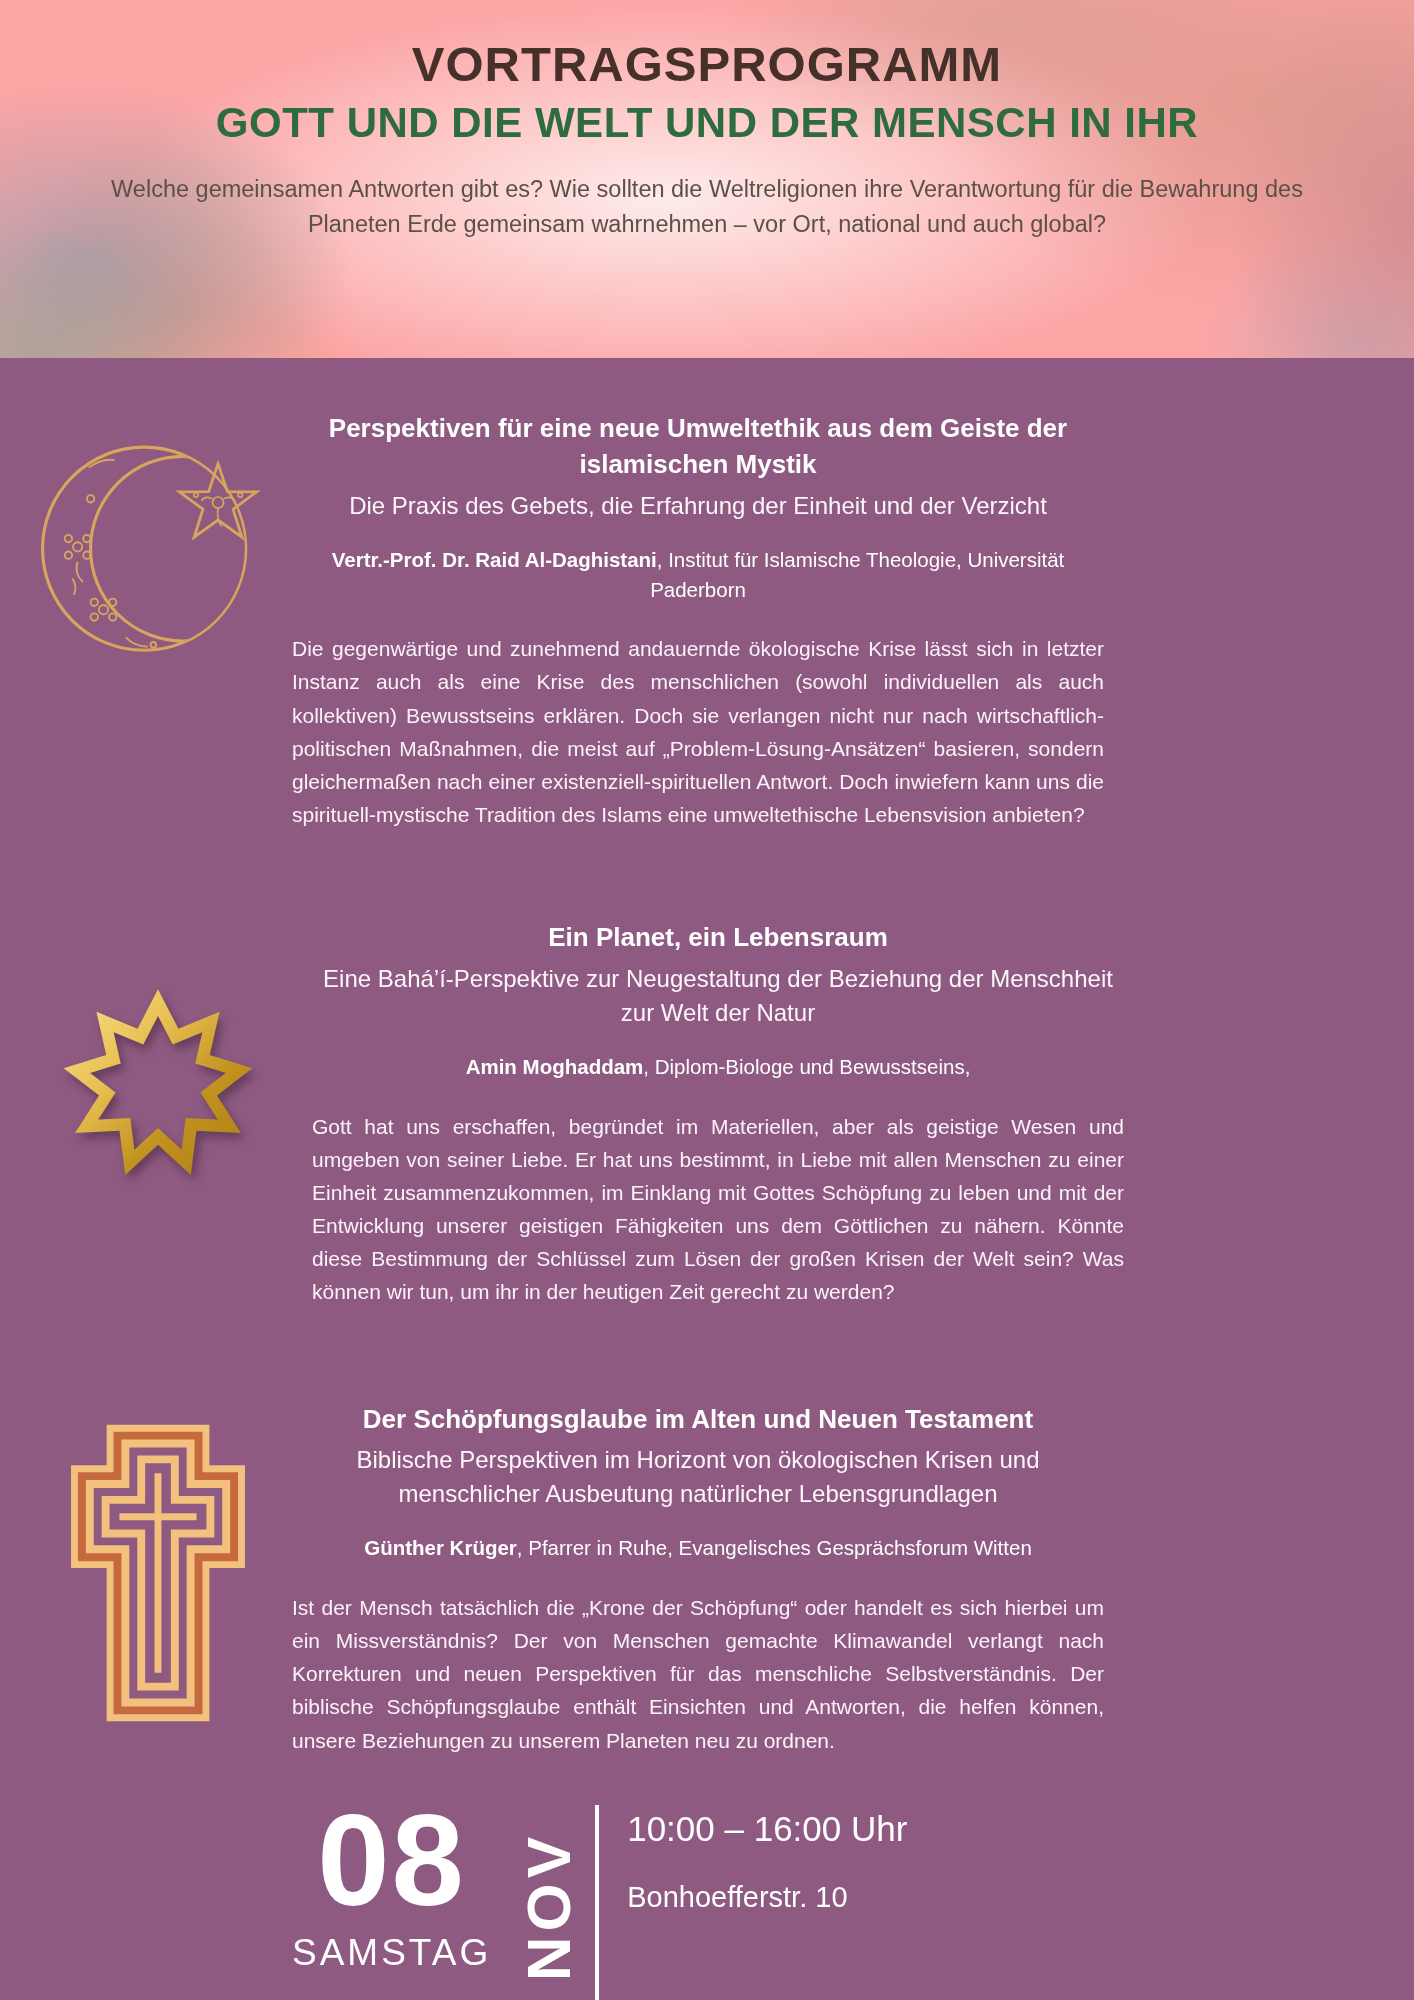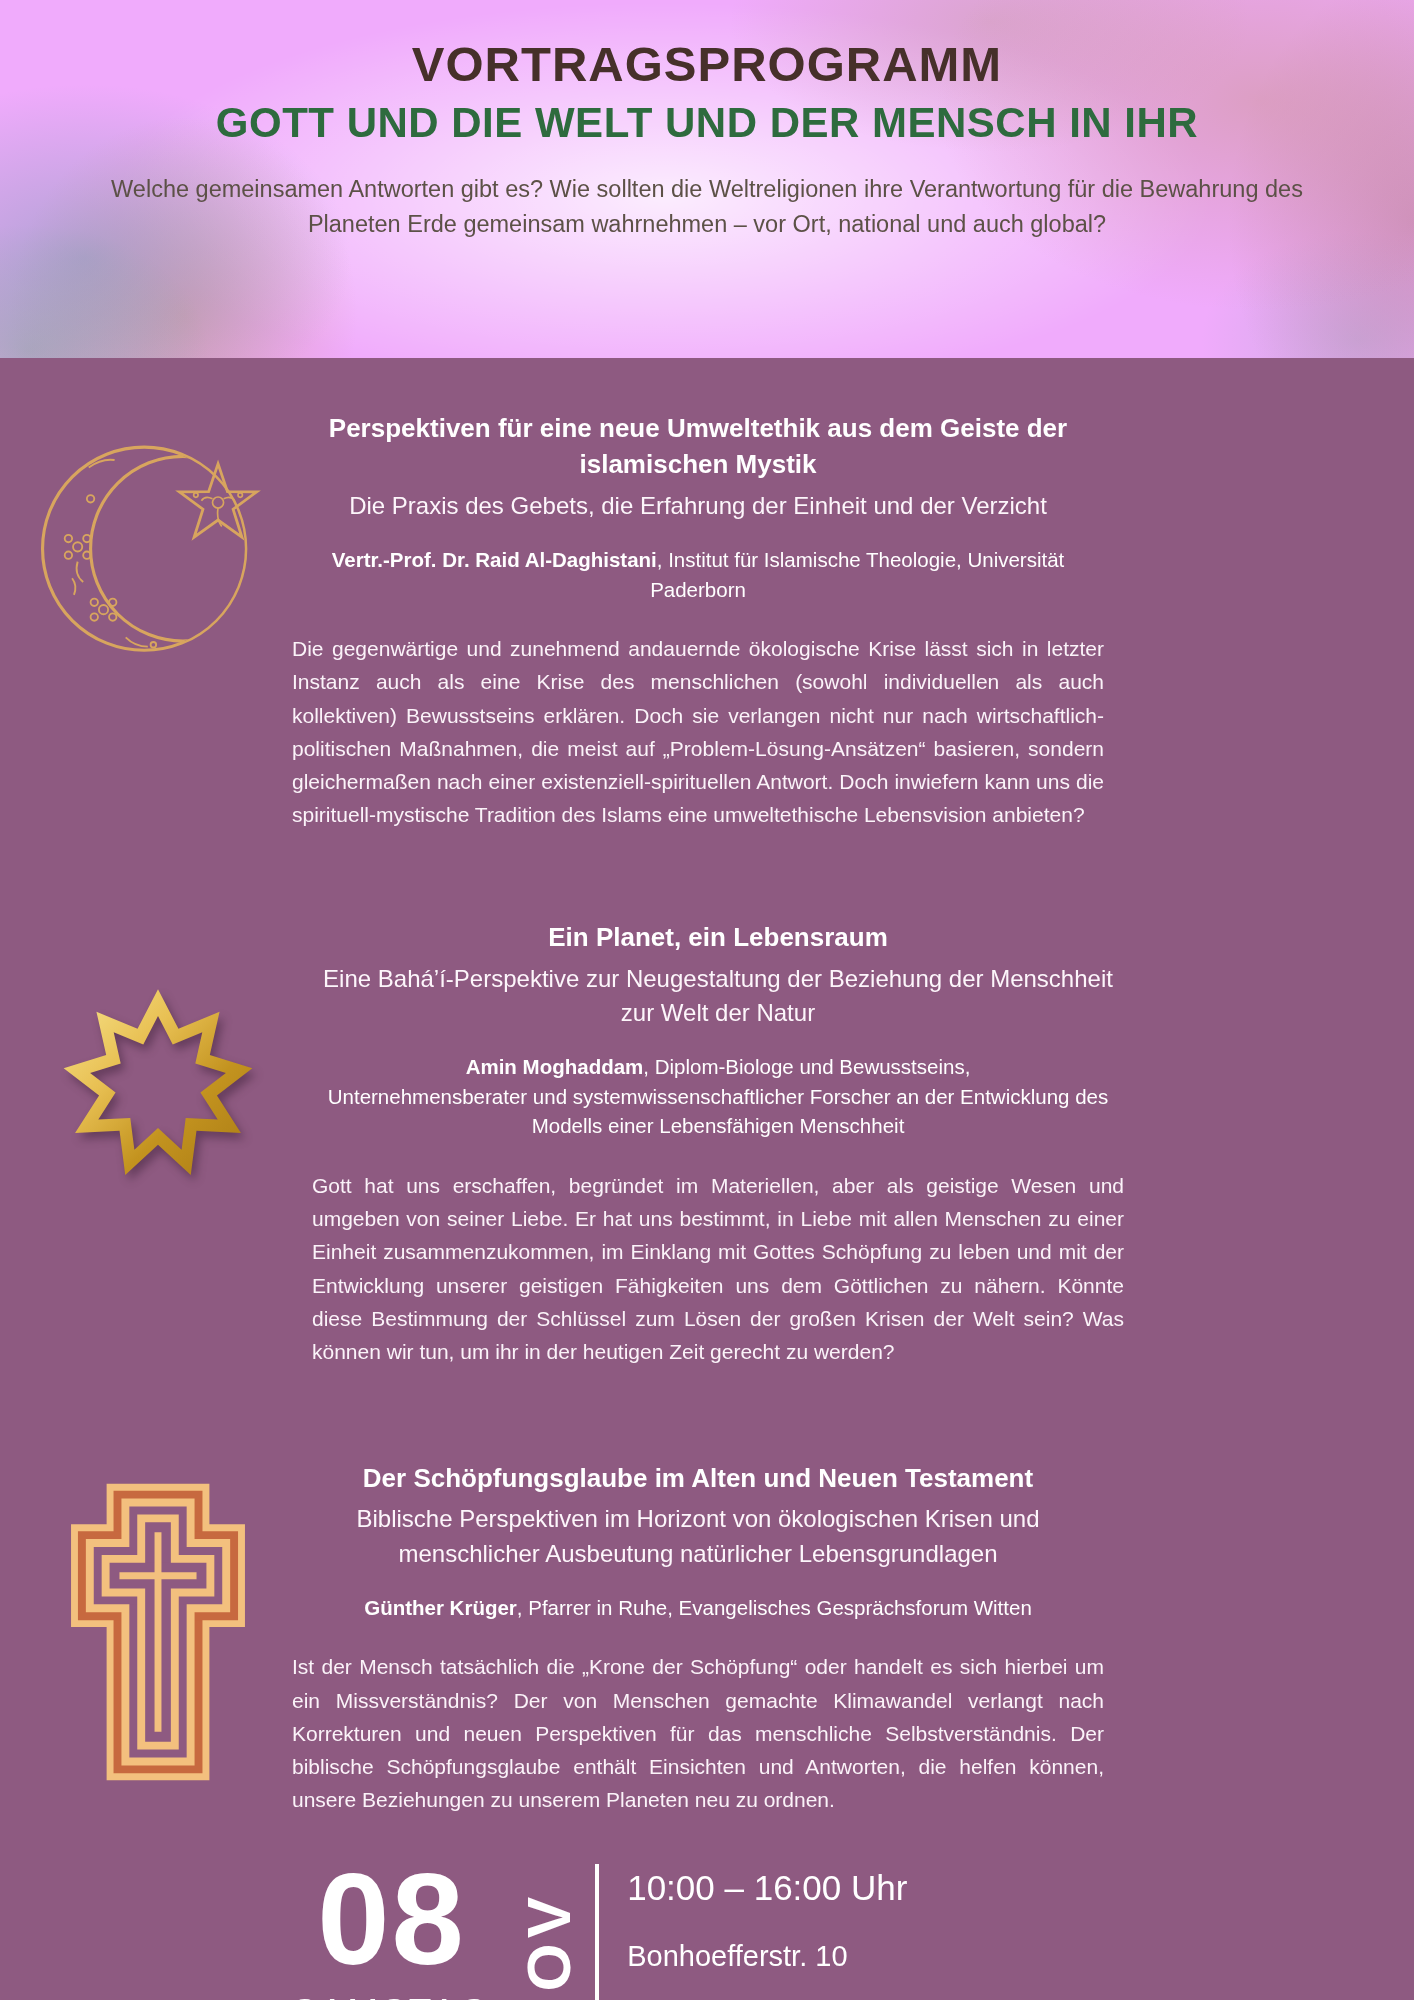--- a/index.html
+++ b/index.html
@@ -4,21 +4,21 @@
 <style>
   html,body{margin:0;padding:0;background:#5a3a52;}
   .page{
     width:1414px;height:2000px;position:relative;overflow:hidden;
     font-family:"Liberation Sans",sans-serif;
     background:#8e5a81;
     display:flex;flex-direction:column;
   }
 
   
-  .hero{flex:0 0 auto;height:358px;background:#f0abfc;position:relative;text-align:center;}
+  .hero{flex:0 0 auto;height:358px;background:#fca5a5;position:relative;text-align:center;}
   .hero-art{position:absolute;inset:0;
     background:
       radial-gradient(ellipse 430px 280px at 6% 72%, rgba(116,152,175,.50), transparent 62%),
       radial-gradient(ellipse 300px 210px at 2% 98%, rgba(112,168,122,.42), transparent 60%),
       radial-gradient(ellipse 280px 320px at 13% 88%, rgba(201,148,116,.48), transparent 62%),
       radial-gradient(ellipse 520px 340px at 89% 28%, rgba(193,141,118,.42), transparent 62%),
       radial-gradient(ellipse 300px 400px at 100% 62%, rgba(173,118,128,.46), transparent 62%),
       radial-gradient(ellipse 420px 210px at 70% 6%, rgba(182,152,128,.36), transparent 62%),
       radial-gradient(ellipse 260px 180px at 96% 95%, rgba(150,170,190,.35), transparent 60%),
       radial-gradient(ellipse 760px 270px at 47% 55%, rgba(255,255,255,.78), transparent 72%);
@@ -148,21 +148,21 @@
             L170,178.6 L163.3,230.3 L125,195 L86.7,230.3 L80,178.6 L28,181 L56.1,137.2
             L14.7,105.5 L64.4,90 L53,39.2 L101.1,59.2 Z
             M125,44.4 L142.2,77.6 L176.8,63.2 L168.6,99.8 L204.4,111 L174.6,133.8 L194.8,165.3
             L157.4,163.6 L152.6,200.8 L125,175.4 L97.4,200.8 L92.6,163.6 L55.2,165.3 L75.4,133.8
             L45.6,111 L81.4,99.8 L73.2,63.2 L107.8,77.6 Z"></path>
         </svg>
       </div>
       <div class="text-col">
         <h3 class="talk-title">Ein Planet, ein Lebensraum</h3>
         <p class="talk-sub">Eine Bahá’í-Perspektive zur Neugestaltung der Beziehung der Menschheit zur Welt der Natur</p>
-        <p class="talk-speaker"><span class="spk-name">Amin Moghaddam</span><span>, Diplom-Biologe und Bewusstseins,</span><span style="display:block">Unternehmensberater und systemwissenschaftlicher Forscher an der Entwicklung des Modells einer Lebensfähigen Menschheit</span></p>
+        <p class="talk-speaker"><span class="spk-name">Amin Moghaddam</span><span>, Diplom-Biologe und Bewusstseins,</span></p>
         <p class="talk-abstract">Gott hat uns erschaffen, begründet im Materiellen, aber als geistige Wesen und umgeben von seiner Liebe. Er hat uns bestimmt, in Liebe mit allen Menschen zu einer Einheit zusammenzukommen, im Einklang mit Gottes Schöpfung zu leben und mit der Entwicklung unserer geistigen Fähigkeiten uns dem Göttlichen zu nähern. Könnte diese Bestimmung der Schlüssel zum Lösen der großen Krisen der Welt sein? Was können wir tun, um ihr in der heutigen Zeit gerecht zu werden?</p>
       </div>
     </section>
 
     <section class="talk talk-3">
       <div class="icon-col icon-s3">
         <svg class="icon" width="200" height="336" viewBox="0 0 200 340">
 
           <g fill="none">
             <g stroke="#f3c07e" stroke-width="104">

